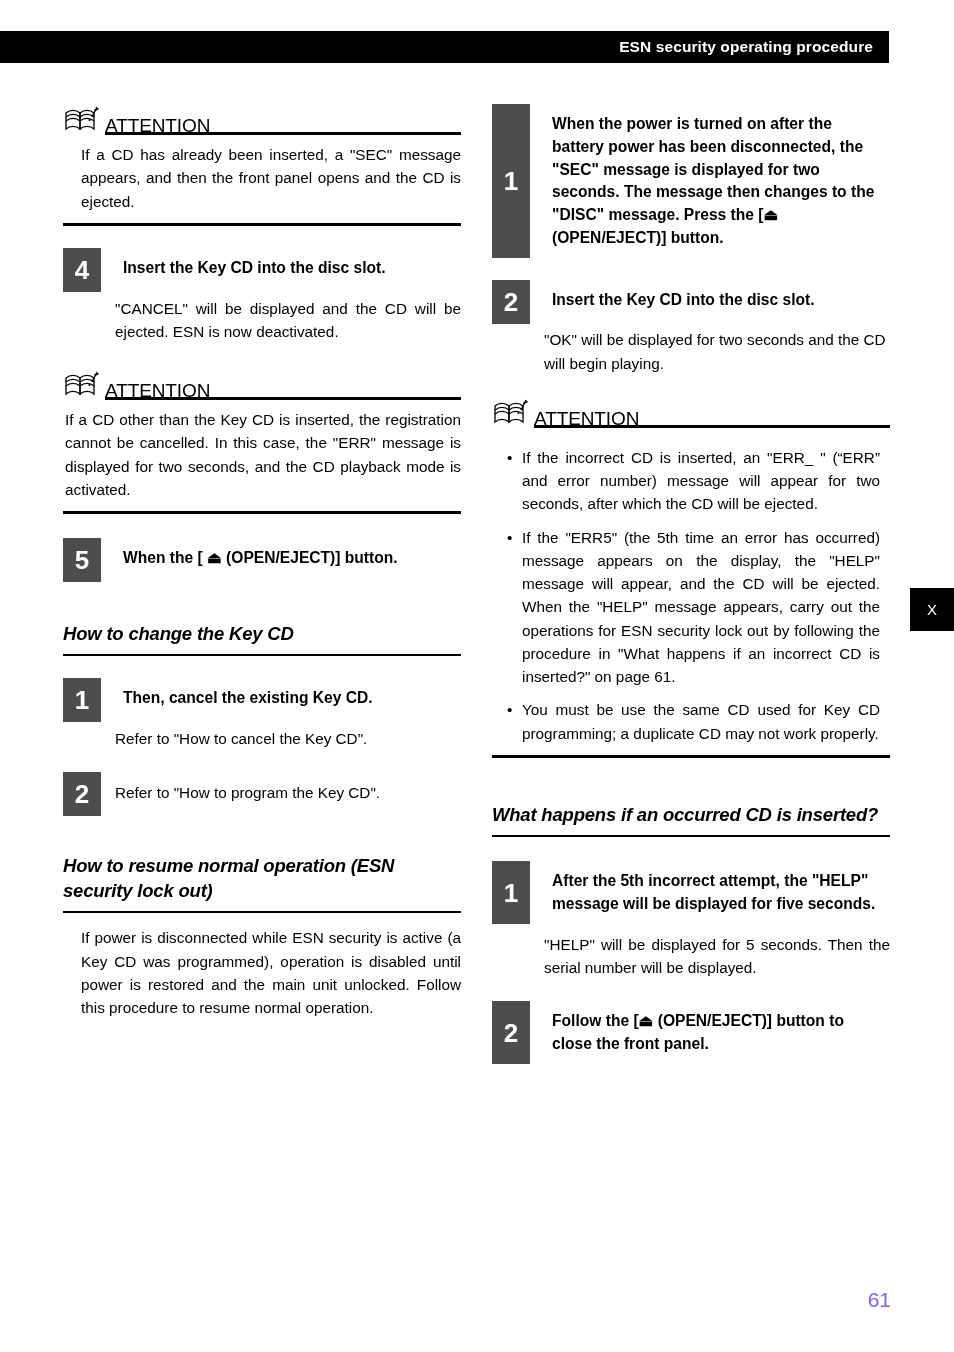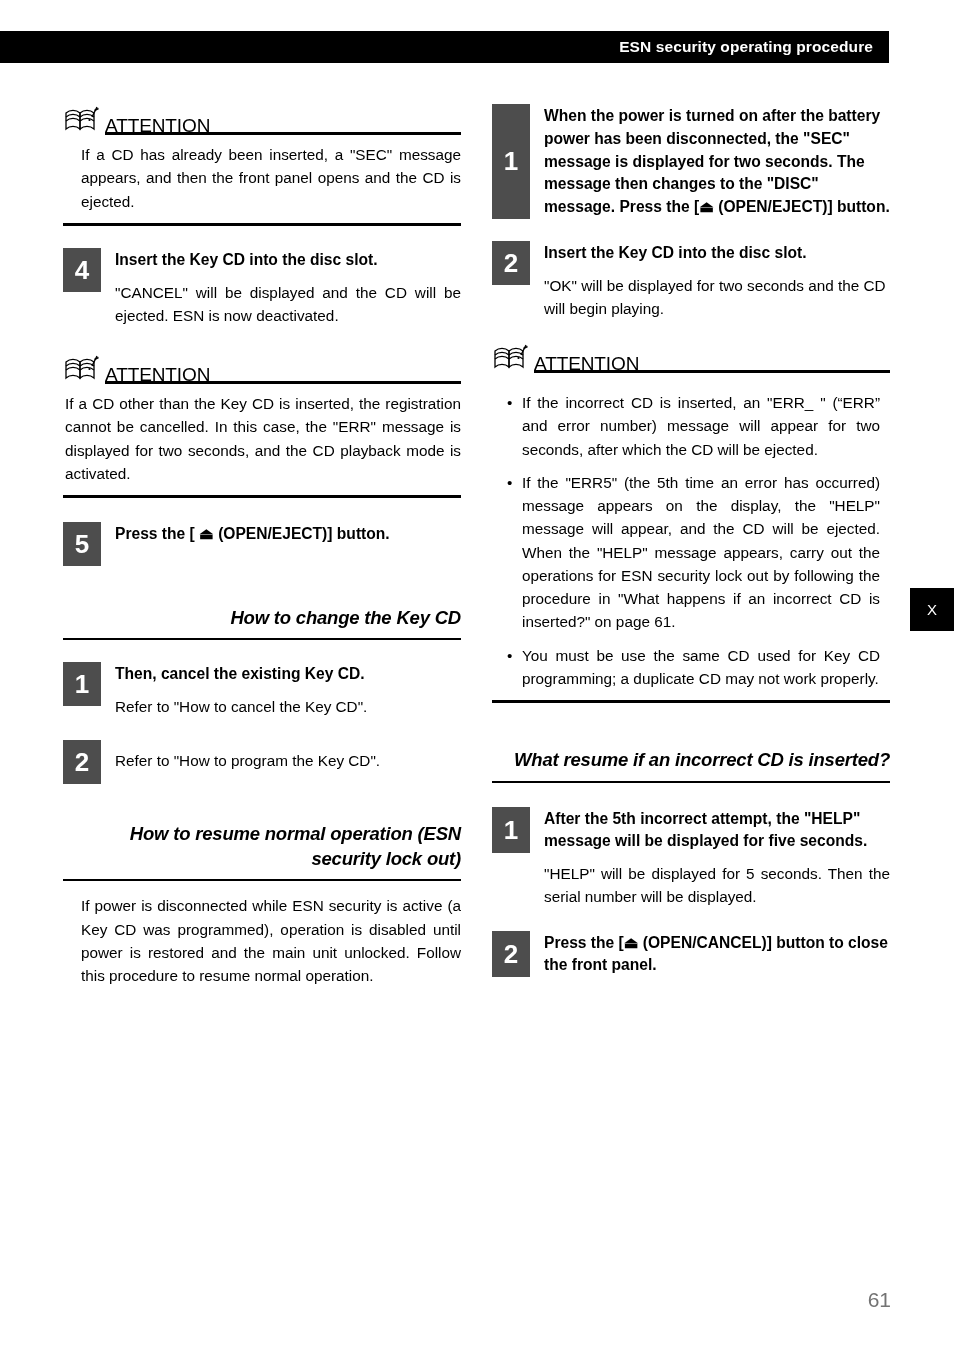--- a/index.html
+++ b/index.html
@@ -139,21 +139,21 @@
   .step-badge.short { align-self: flex-start; height: 44px; }
   .step-body {
     padding-left: 14px;
     flex: 1 1 auto;
     min-width: 0;
   }
   .step-title {
     font-size: 15.6px;
     font-weight: bold;
     line-height: 1.46;
-    margin: 0;
+    margin: 8px;
     padding-top: 1px;
   }
   .step-desc {
     font-size: 15.3px;
     line-height: 1.52;
     text-align: justify;
     margin: 0;
     padding-top: 9px;
   }
   .step-desc.nojust { text-align: left; }
@@ -162,21 +162,20 @@
   .section {
     margin-top: 40px;
   }
   .section-title {
     font-size: 18.5px;
     font-weight: bold;
     font-style: italic;
     line-height: 1.32;
     margin: 0;
     letter-spacing: -0.2px;
-    text-align: right;
   }
   .section-rule {
     height: 2px;
     background: #000;
     margin-top: 8px;
   }
   .section-intro {
     font-size: 15.3px;
     line-height: 1.52;
     text-align: justify;
@@ -198,21 +197,21 @@
     justify-content: center;
     font-size: 15px;
   }
 
   
   .page-number {
     position: absolute;
     right: 63px;
     top: 1288px;
     font-size: 21px;
-    color: #737373;
+    color: #8b5cf6;
     font-weight: normal;
   }
 </style>
 </head>
 <body>
 
 <div class="header-bar">
   <div class="header-title">ESN security operating procedure</div>
 </div>
 
@@ -276,21 +275,21 @@
       </div>
       <div class="attention-body" style="padding-left:2px;">
         <p>If a CD other than the Key CD is inserted, the registration cannot be cancelled. In this case, the "ERR" message is displayed for two seconds, and the CD playback mode is activated.</p>
       </div>
       <div class="attention-foot-rule"></div>
     </div>
 
     <div class="step" style="margin-top:24px;">
       <div class="step-badge short">5</div>
       <div class="step-body">
-        <p class="step-title">Press the [ ⏏ (OPEN/EJECT)] button.</p>
+        <p class="step-title">When the [ ⏏ (OPEN/EJECT)] button.</p>
       </div>
     </div>
 
     <div class="section">
       <h2 class="section-title">How to change the Key CD</h2>
       <div class="section-rule"></div>
 
       <div class="step" style="margin-top:22px;">
         <div class="step-badge short">1</div>
         <div class="step-body">
@@ -354,40 +353,40 @@
       </div>
       <ul class="attention-list">
         <li>If the incorrect CD is inserted, an "ERR_ " (“ERR” and error number) message will appear for two seconds, after which the CD will be ejected.</li>
         <li>If the "ERR5" (the 5th time an error has occurred) message appears on the display, the "HELP" message will appear, and the CD will be ejected. When the "HELP" message appears, carry out the operations for ESN security lock out by following the procedure in "What happens if an incorrect CD is inserted?" on page 61.</li>
         <li>You must be use the same CD used for Key CD programming; a duplicate CD may not work properly.</li>
       </ul>
       <div class="attention-foot-rule"></div>
     </div>
 
     <div class="section" style="margin-top:45px;">
-      <h2 class="section-title">What resume if an incorrect CD is inserted?</h2>
+      <h2 class="section-title">What happens if an occurred CD is inserted?</h2>
       <div class="section-rule"></div>
 
       <div class="step" style="margin-top:24px;">
         <div class="step-badge">1</div>
         <div class="step-body">
           <p class="step-title">After the 5th incorrect attempt, the "HELP" message will be displayed for five seconds.</p>
         </div>
       </div>
       <div class="step" style="margin-top:0;">
         <div style="flex:0 0 38px;width:38px;"></div>
         <div class="step-body">
           <p class="step-desc">"HELP" will be displayed for 5 seconds. Then the serial number will be displayed.</p>
         </div>
       </div>
 
       <div class="step" style="margin-top:22px;">
         <div class="step-badge">2</div>
         <div class="step-body">
-          <p class="step-title">Press the [⏏ (OPEN/CANCEL)] button to close the front panel.</p>
+          <p class="step-title">Follow the [⏏ (OPEN/EJECT)] button to close the front panel.</p>
         </div>
       </div>
     </div>
 
   </div>
 
   <div class="side-tab">
     <span>X</span>
   </div>
 

